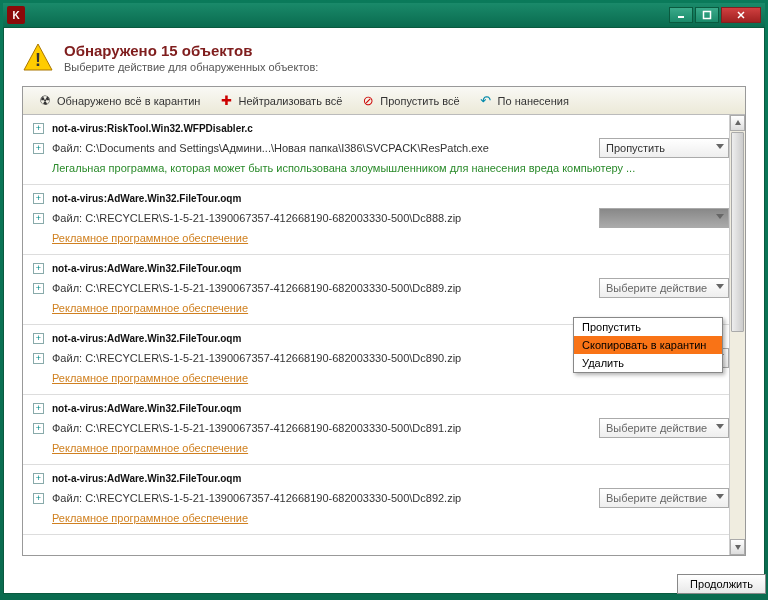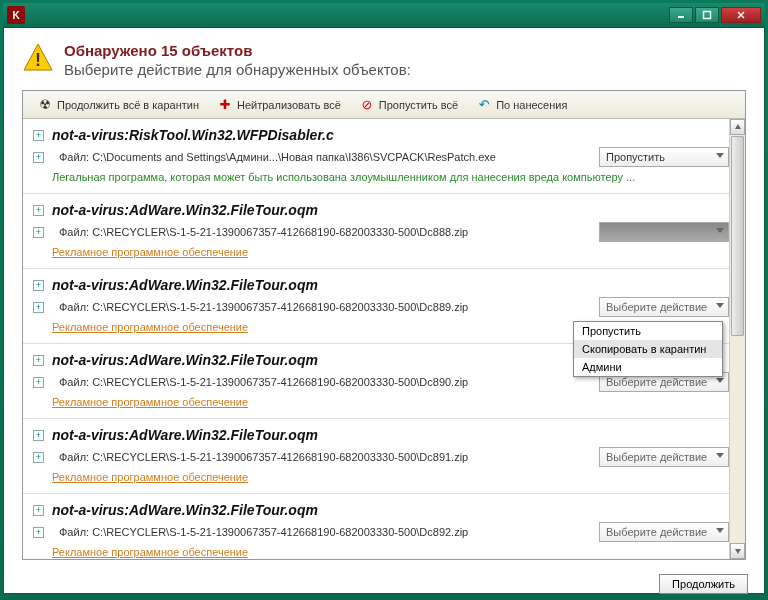--- a/index.html
+++ b/index.html
@@ -8,43 +8,43 @@
 .titlebar { height: 24px; background: linear-gradient(#1a8a6a, #0a6b4f); display: flex; align-items: center; padding: 0 4px; }
 .app-logo { width: 18px; height: 18px; background: #8b0a0a; border-radius: 2px; display: flex; align-items: center; justify-content: center; color: #fff; font-size: 10px; font-weight: bold; }
 .win-controls { margin-left: auto; display: flex; gap: 2px; }
 .win-btn { width: 24px; height: 16px; border: 1px solid #0a5a3f; background: linear-gradient(#3aaa8a, #1a8a6a); display: flex; align-items: center; justify-content: center; cursor: pointer; }
 .win-btn.close { background: linear-gradient(#d04040, #a02020); width: 40px; border-color: #802020; }
 .win-btn svg { width: 10px; height: 10px; }
 .content { background: #fff; height: calc(100% - 27px); padding: 14px 18px 8px 18px; border: 1px solid #0a5a3f; position: relative; }
 .header { display: flex; gap: 10px; margin-bottom: 12px; }
 .warn-icon { width: 32px; height: 32px; flex-shrink: 0; }
 .header-text h2 { font-size: 15px; font-weight: bold; color: #7f1d1d; margin-bottom: 2px; }
-.header-text p { font-size: 15px; color: #555; }
+.header-text p { font-size: 11px; color: #555; }
 .list-box { border: 1px solid #999; height: 470px; position: relative; }
 .toolbar { height: 28px; background: linear-gradient(#f9f9f5, #ece9d8); border-bottom: 1px solid #bbb; display: flex; align-items: center; padding: 0 6px; gap: 2px; }
 .tool-btn { display: flex; align-items: center; gap: 4px; padding: 3px 8px; cursor: pointer; color: #333; border-radius: 2px; }
 .tool-icon { width: 16px; height: 16px; display: inline-flex; align-items: center; justify-content: center; font-size: 13px; }
 .scroll-area { height: calc(100% - 28px); overflow: hidden; position: relative; background: #fff; }
 .items { height: 100%; overflow-y: auto; padding-right: 2px; }
 .item { border-bottom: 1px solid #ddd; padding: 8px 14px 10px 10px; position: relative; }
 .item-row1 { display: flex; align-items: center; gap: 8px; }
 .expand { width: 11px; height: 11px; border: 1px solid #8aa; background: #fff; color: #088; font-size: 9px; line-height: 9px; text-align: center; cursor: pointer; flex-shrink: 0; }
-.threat-name { font-weight: bold; color: #111; font-size: 14px; font-style: italic; }
+.threat-name { font-weight: bold; color: #111; font-size: 10px; }
 .item-row2 { display: flex; align-items: center; gap: 8px; margin-top: 4px; }
-.file-path { color: #333; flex: 1; white-space: nowrap; overflow: hidden; text-overflow: ellipsis; font-size: 11px; margin-left: 7px; }
+.file-path { color: #333; flex: 1; white-space: nowrap; overflow: hidden; text-overflow: ellipsis; font-size: 11px; }
 .action-select { width: 130px; height: 20px; border: 1px solid #aaa; background: linear-gradient(#fff,#eee); padding: 0 18px 0 6px; font-size: 11px; color: #666; cursor: pointer; position: relative; display: flex; align-items: center; }
 .action-select.open { background: linear-gradient(#888,#aaa); color: #333; }
 .action-select .chev { position: absolute; right: 4px; top: 5px; width: 0; height: 0; border-left: 4px solid transparent; border-right: 4px solid transparent; border-top: 5px solid #666; }
 .item-row3 { margin-top: 4px; padding-left: 19px; font-size: 11px; }
 .desc-green { color: #2a8a2a; }
 .desc-orange { color: #d08020; text-decoration: underline; }
 .dropdown-menu { position: absolute; right: 22px; top: 230px; width: 150px; background: #fff; border: 1px solid #888; box-shadow: 2px 2px 4px rgba(0,0,0,0.3); z-index: 10; }
 .dropdown-menu div { padding: 3px 8px; font-size: 11px; cursor: pointer; }
-.dropdown-menu div.hl { background: #e5e5e5; }
-.footer { position: absolute; bottom: 6px; right: 20px; margin-left: 27px; }
+.dropdown-menu div.hl { background: #f97316; }
+.footer { position: absolute; bottom: 6px; right: 2px; margin-left: 27px; }
 .continue-btn { padding: 3px 12px; background: linear-gradient(#fff,#e8e8e8); border: 1px solid #888; font-size: 11px; cursor: pointer; }
 .scrollbar-custom { position: absolute; right: 0; top: 28px; bottom: 0; width: 16px; background: #f0ede0; border-left: 1px solid #ccc; }
 .sb-btn { height: 16px; background: linear-gradient(#fff,#ddd); border: 1px solid #aaa; display:flex; align-items:center; justify-content:center; }
 .sb-thumb { position: absolute; top: 17px; left: 1px; right: 1px; height: 200px; background: linear-gradient(90deg,#eee,#ccc); border: 1px solid #aaa; border-radius: 1px; }
 </style>
 </head>
 <body>
 
 <div class="window">
   <div class="titlebar">
@@ -78,21 +78,21 @@
       <div class="header-text">
         <h2>Обнаружено 15 объектов</h2>
         <p>Выберите действие для обнаруженных объектов:</p>
       </div>
     </div>
 
     <div class="list-box">
       <div class="toolbar">
         <div class="tool-btn">
           <span class="tool-icon">☢</span>
-          <span>Продолжить всё в карантин</span>
+          <span>Обнаружено всё в карантин</span>
         </div>
         <div class="tool-btn">
           <span class="tool-icon" style="color:#c00">✚</span>
           <span>Нейтрализовать всё</span>
         </div>
         <div class="tool-btn">
           <span class="tool-icon" style="color:#c00">⊘</span>
           <span>Пропустить всё</span>
         </div>
         <div class="tool-btn">
@@ -190,21 +190,21 @@
         <div class="sb-btn" style="position:absolute;bottom:0;left:0;right:0">
             <svg width="8" height="8">
               <polygon points="1,2 7,2 4,7" fill="#666"></polygon>
             </svg>
           </div>
       </div>
 
       <div class="dropdown-menu">
         <div>Пропустить</div>
         <div class="hl">Скопировать в карантин</div>
-        <div>Админи</div>
+        <div>Удалить</div>
       </div>
     </div>
 
   </div>
   <div class="footer">
     <button class="continue-btn">Продолжить</button>
   </div>
 </div>
 
 </body></html>

